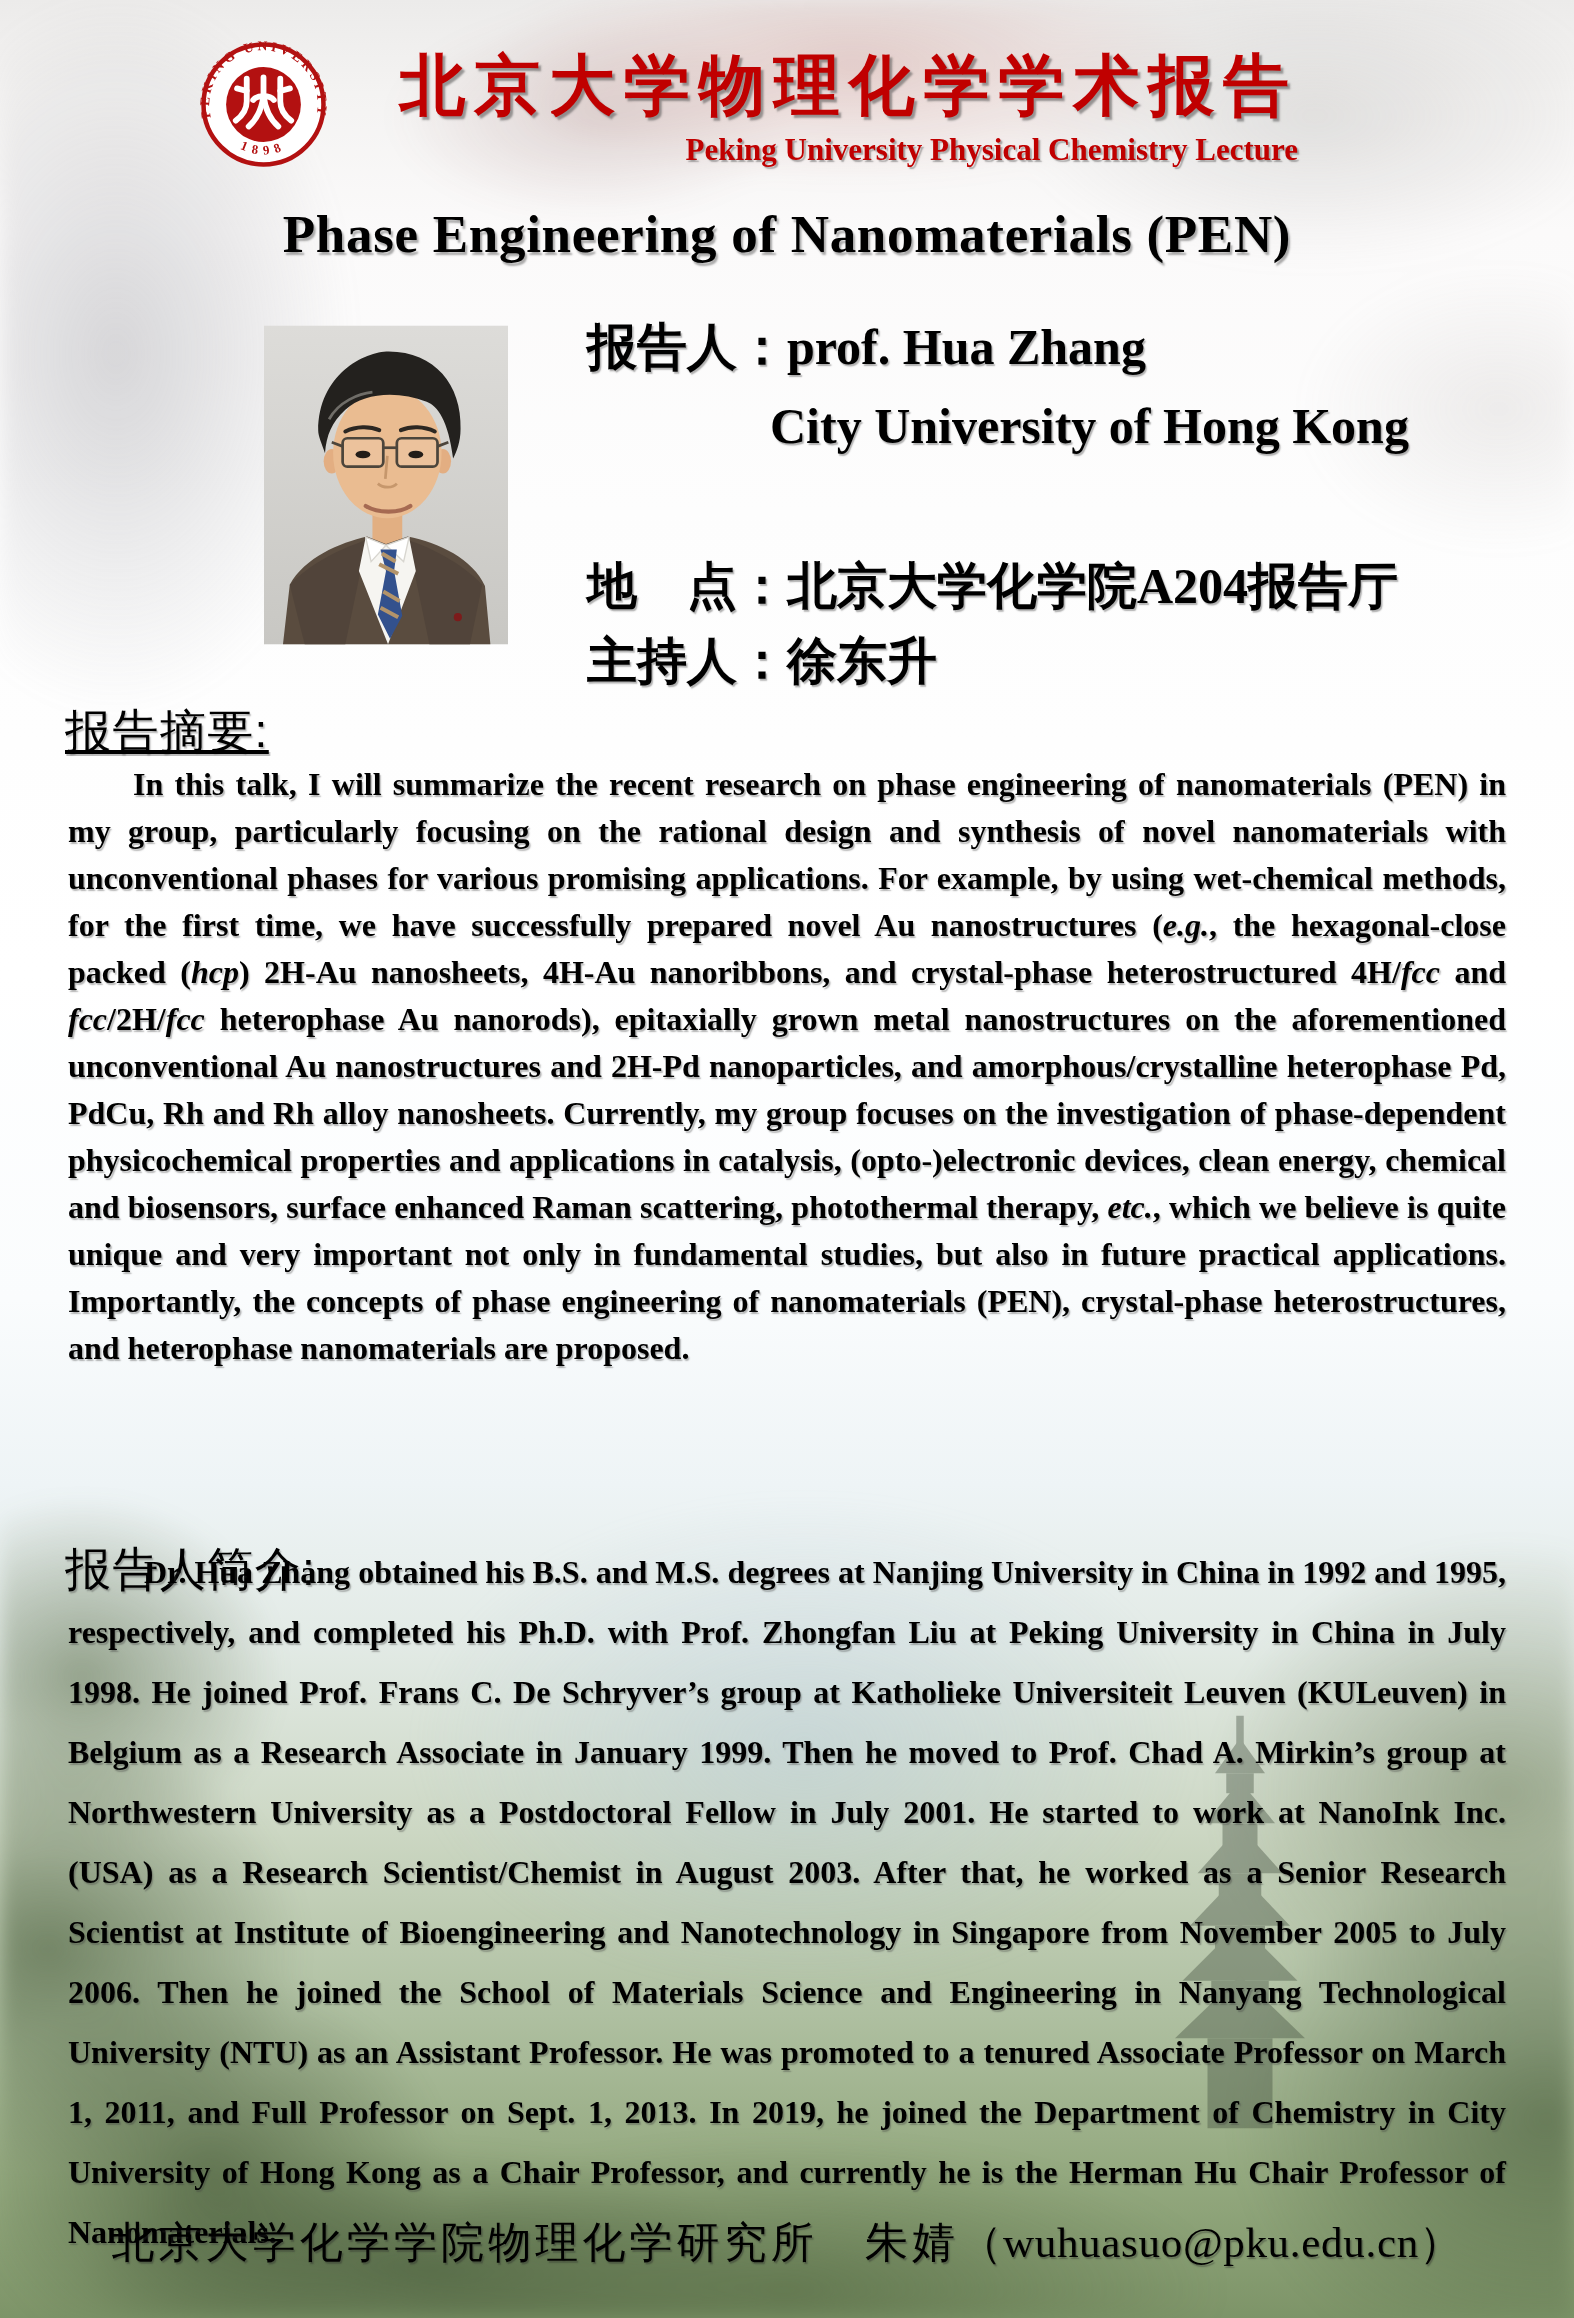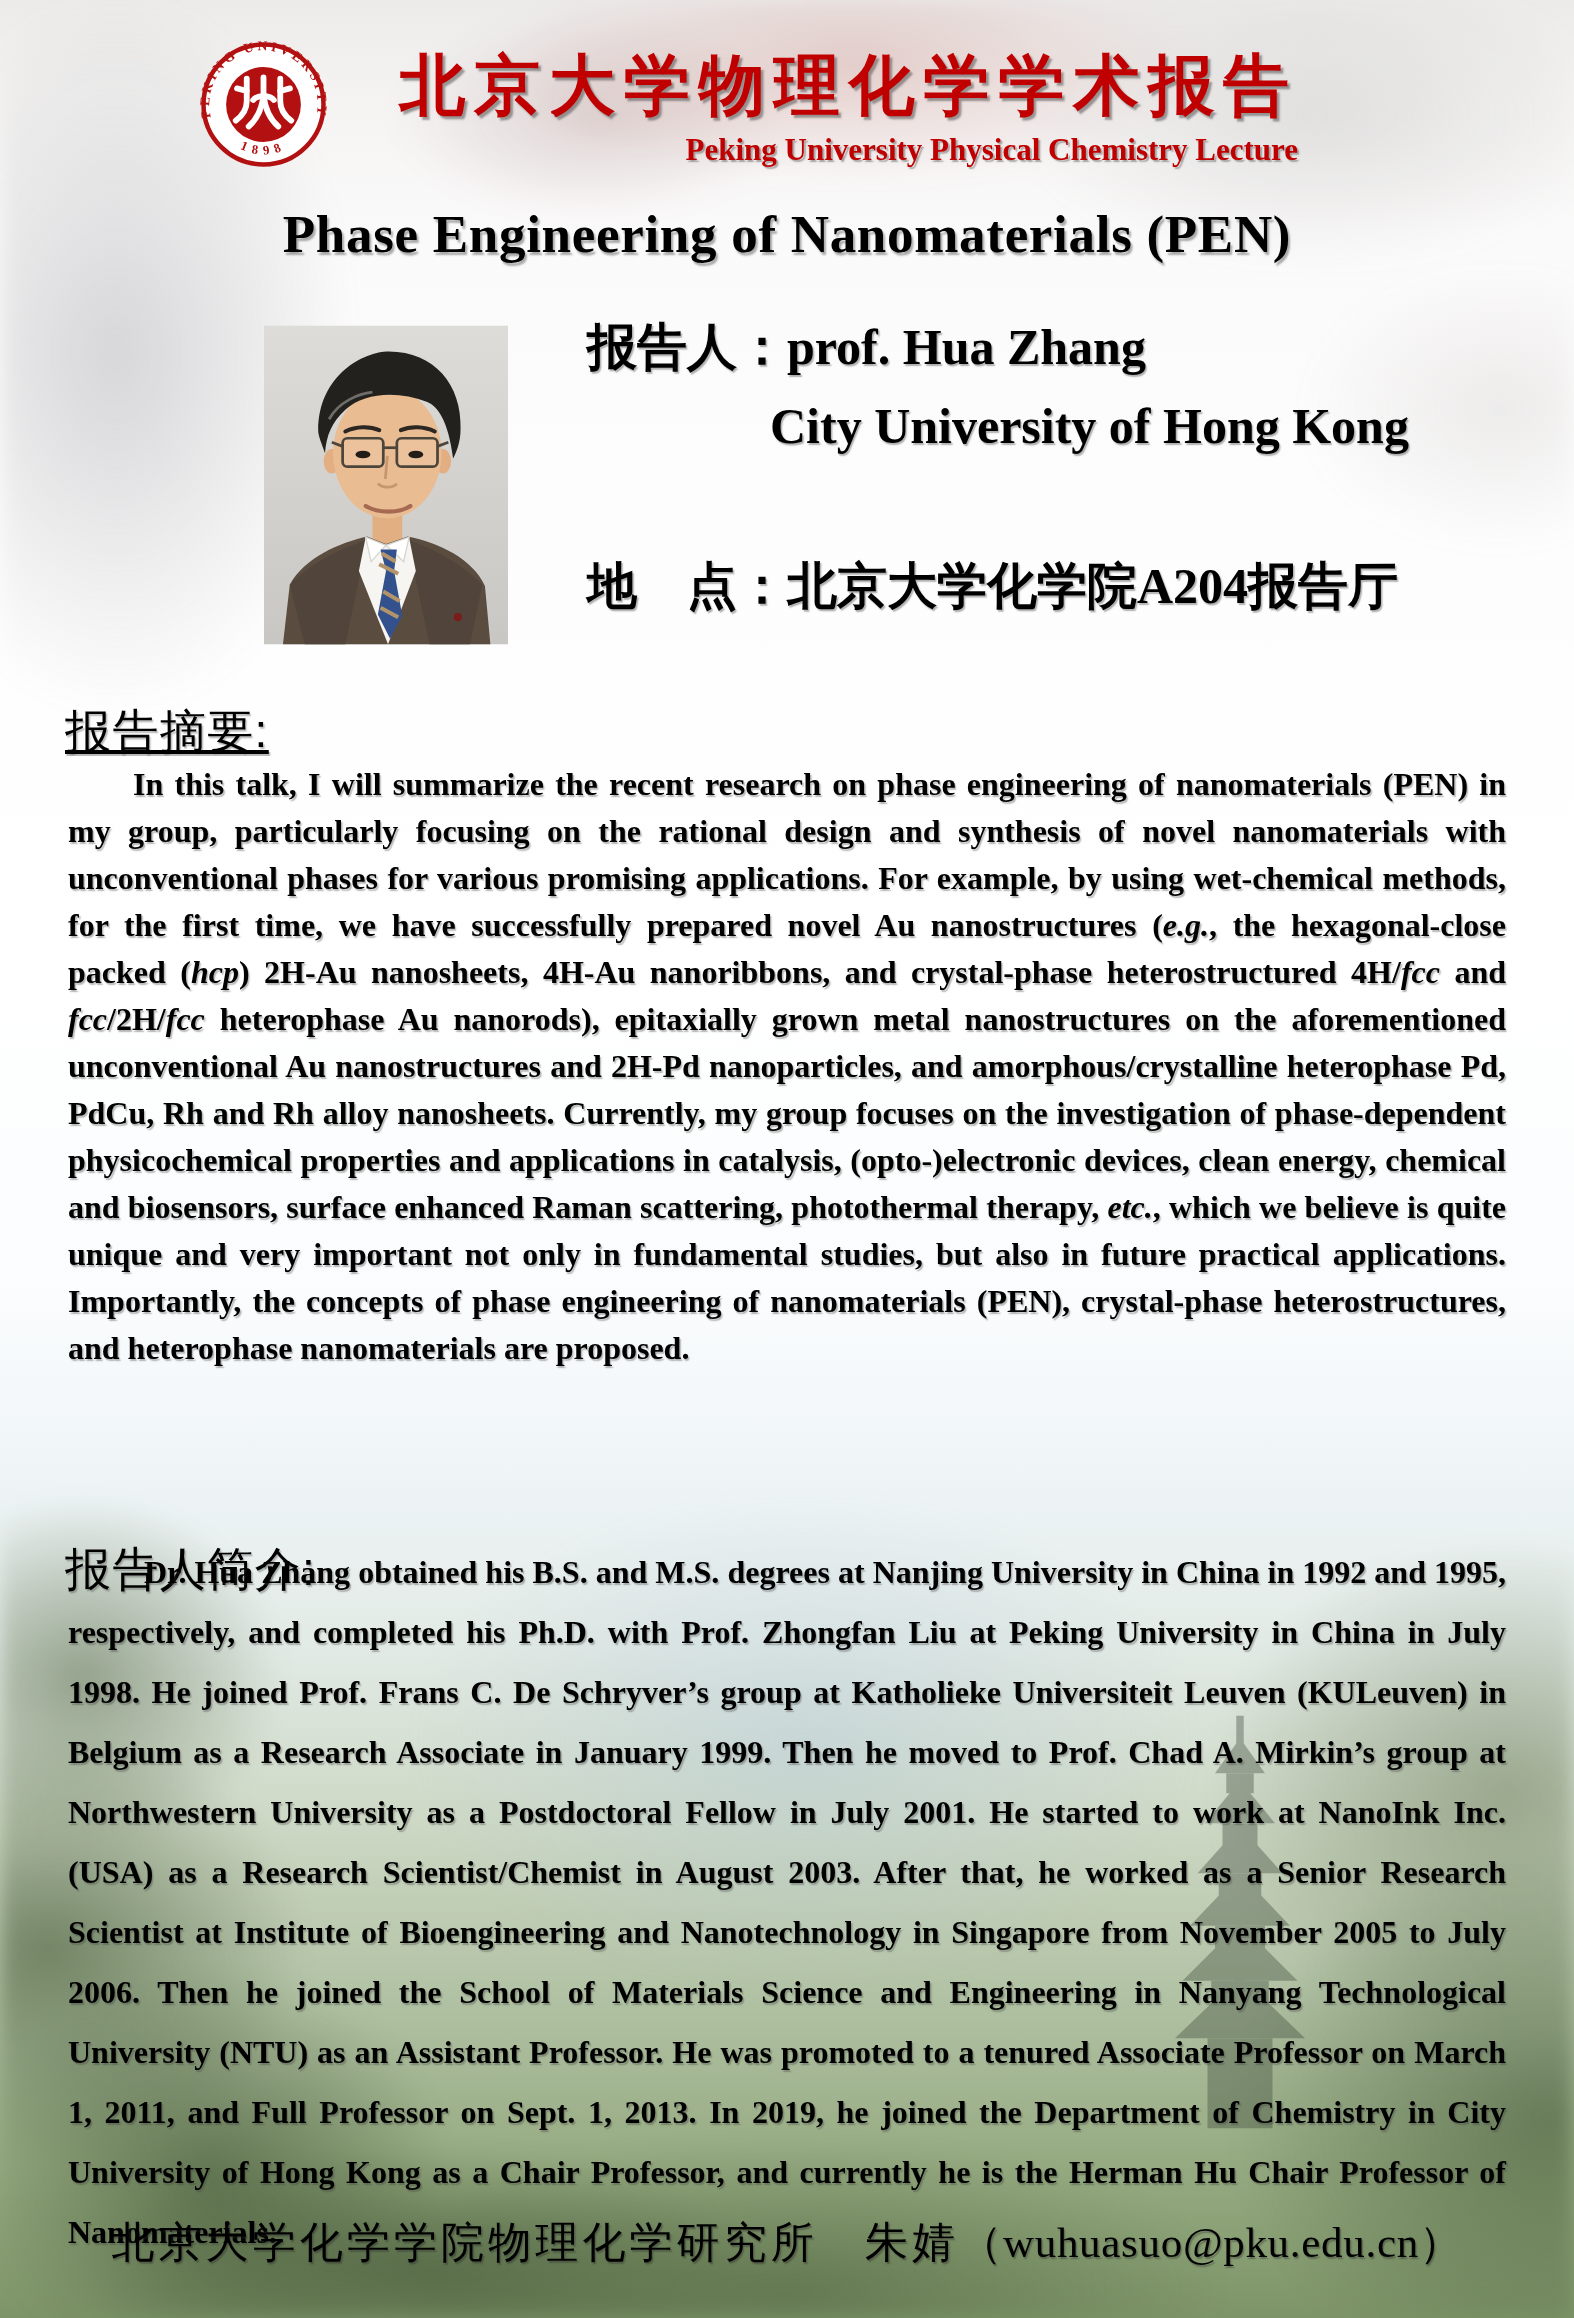--- a/index.html
+++ b/index.html
@@ -177,20 +177,23 @@
 
   <div class="info-row row-speaker">
     <span class="info-label">报告人：</span><span class="info-value">prof. Hua Zhang</span>
   </div>
   <div class="info-row row-affil">
     <span class="info-label"></span><span class="info-value">City University of Hong Kong</span>
   </div>
   <div class="info-row row-venue">
     <span class="info-label">地　点：</span><span class="info-value">北京大学化学院A204报告厅</span>
   </div>
+  <div class="info-row row-host">
+    <span class="info-label">主持人：</span><span class="info-value">徐东升</span>
+  </div>
 
   <h4 class="section-heading heading-abstract">报告摘要:</h4>
   <p class="para para-abstract">In this talk, I will summarize the recent research on phase engineering of nanomaterials (PEN) in my group, particularly focusing on the rational design and synthesis of novel nanomaterials with unconventional phases for various promising applications. For example, by using wet-chemical methods, for the first time, we have successfully prepared novel Au nanostructures (<i>e.g.</i>, the hexagonal-close packed (<i>hcp</i>) 2H-Au nanosheets, 4H-Au nanoribbons, and crystal-phase heterostructured 4H/<i>fcc</i> and <i>fcc</i>/2H/<i>fcc</i> heterophase Au nanorods), epitaxially grown metal nanostructures on the aforementioned unconventional Au nanostructures and 2H-Pd nanoparticles, and amorphous/crystalline heterophase Pd, PdCu, Rh and Rh alloy nanosheets. Currently, my group focuses on the investigation of phase-dependent physicochemical properties and applications in catalysis, (opto-)electronic devices, clean energy, chemical and biosensors, surface enhanced Raman scattering, photothermal therapy, <i>etc.</i>, which we believe is quite unique and very important not only in fundamental studies, but also in future practical applications. Importantly, the concepts of phase engineering of nanomaterials (PEN), crystal-phase heterostructures, and heterophase nanomaterials are proposed.</p>
 
   <h4 class="section-heading heading-bio">报告人简介:</h4>
   <p class="para para-bio">Dr. Hua Zhang obtained his B.S. and M.S. degrees at Nanjing University in China in 1992 and 1995, respectively, and completed his Ph.D. with Prof. Zhongfan Liu at Peking University in China in July 1998. He joined Prof. Frans C. De Schryver’s group at Katholieke Universiteit Leuven (KULeuven) in Belgium as a Research Associate in January 1999. Then he moved to Prof. Chad A. Mirkin’s group at Northwestern University as a Postdoctoral Fellow in July 2001. He started to work at NanoInk Inc. (USA) as a Research Scientist/Chemist in August 2003. After that, he worked as a Senior Research Scientist at Institute of Bioengineering and Nanotechnology in Singapore from November 2005 to July 2006. Then he joined the School of Materials Science and Engineering in Nanyang Technological University (NTU) as an Assistant Professor. He was promoted to a tenured Associate Professor on March 1, 2011, and Full Professor on Sept. 1, 2013. In 2019, he joined the Department of Chemistry in City University of Hong Kong as a Chair Professor, and currently he is the Herman Hu Chair Professor of Nanomaterials.</p>
 
   <div class="footer">
     <span class="footer-cn">北京大学化学学院物理化学研究所　朱婧</span><span class="footer-contact">（wuhuasuo@pku.edu.cn）</span>
   </div>

